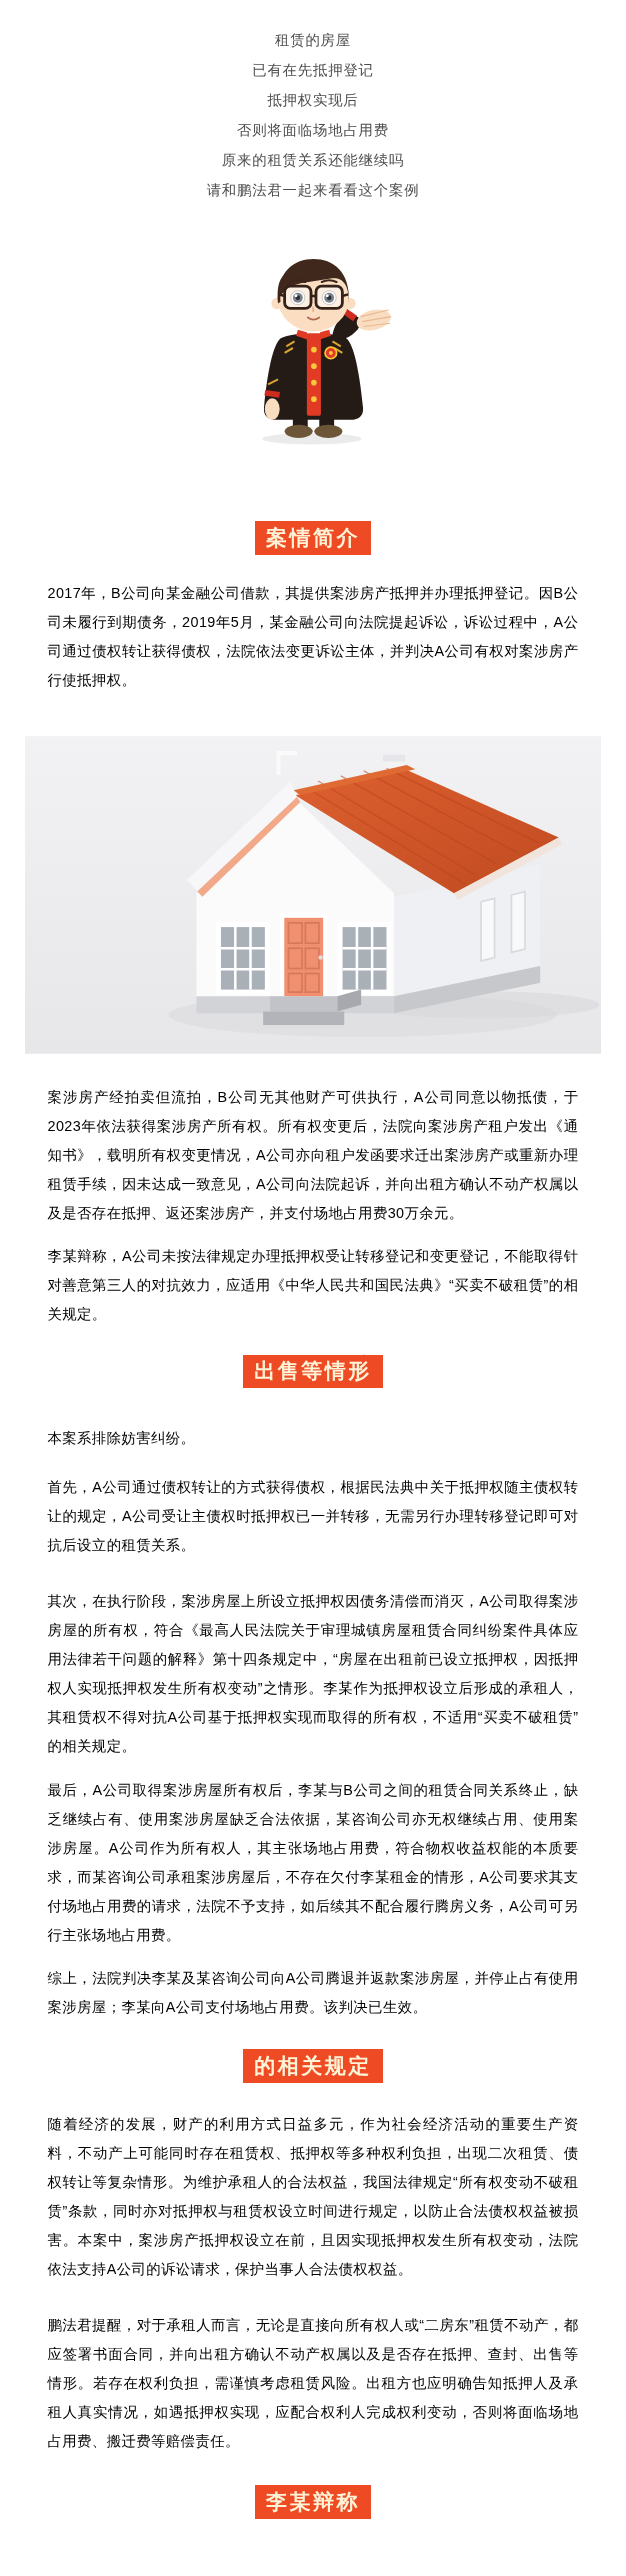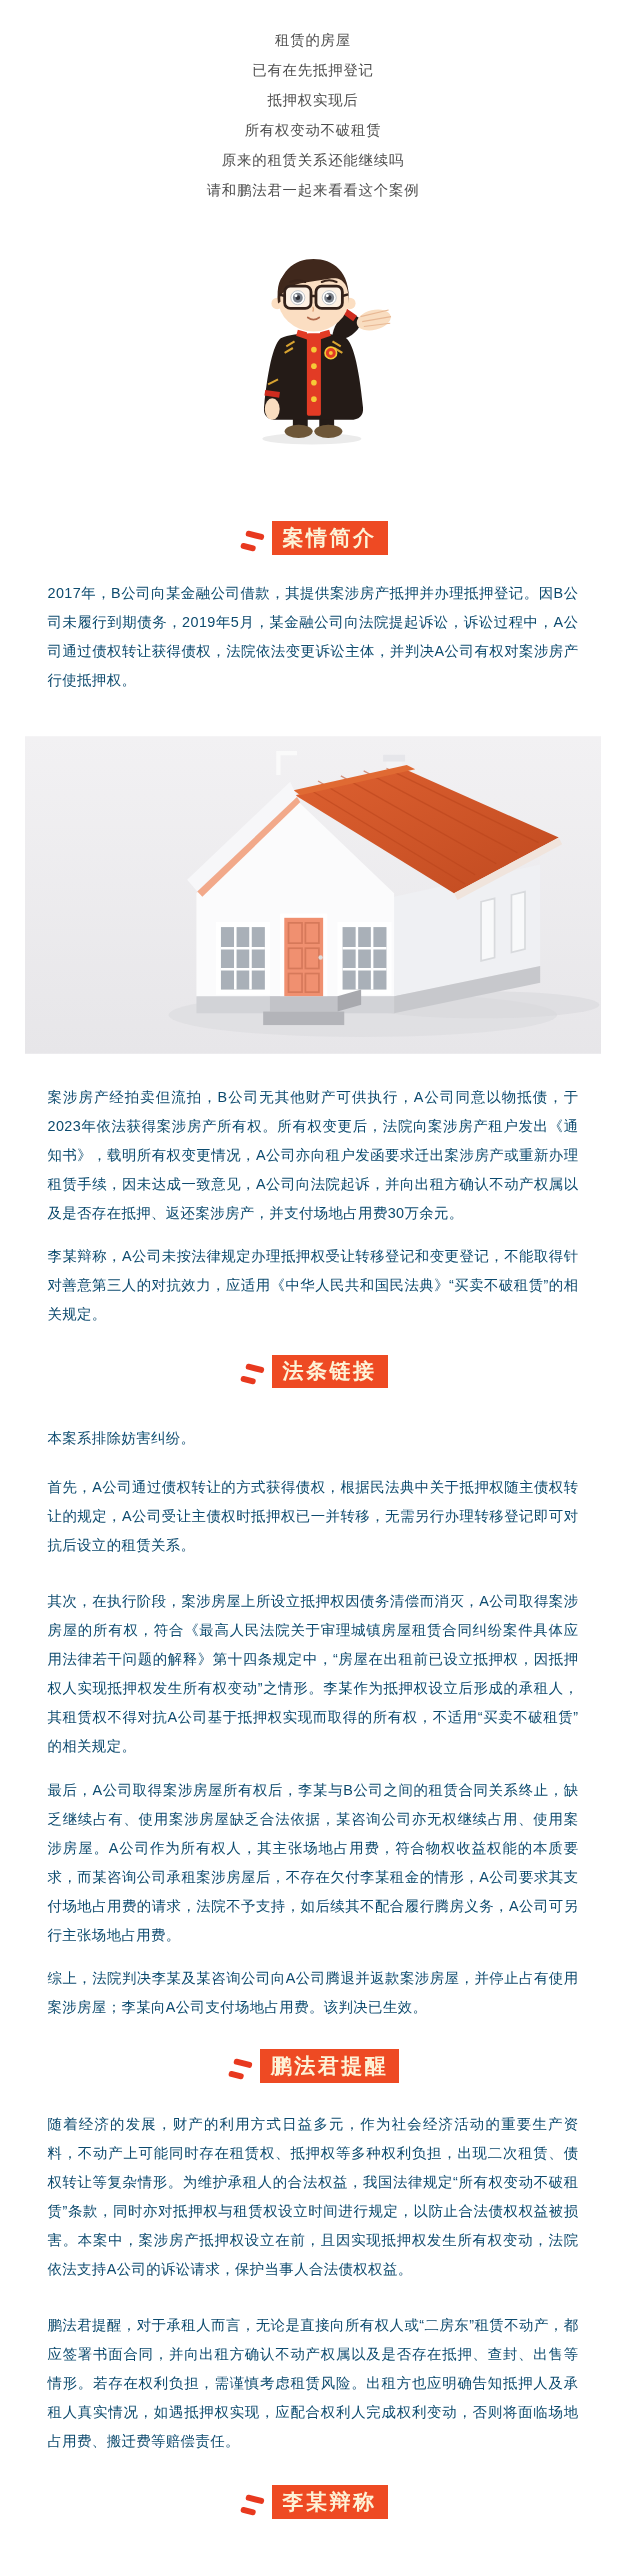--- a/index.html
+++ b/index.html
@@ -12,48 +12,48 @@
   .intro{padding-top:25px;text-align:center;}
   .intro p{
     margin:0;font-size:14.4px;line-height:30px;color:#4d4d4d;
     letter-spacing:0.8px;
   }
   
   .mascot{width:177px;height:198px;margin:44px auto 0;display:block;}
   
   .section-header{
     display:flex;align-items:flex-end;justify-content:center;
-    width:max-content;margin:0 auto;height:34px;
+    width:max-content;margin:0 auto;height:34px;flex-direction:column;
   }
   .section-header .marker{width:27px;height:29px;margin-right:6px;margin-bottom:-1.7px;}
   .section-header .box{
     background:#ee4a23;color:#fdf3d7;font-size:21px;font-weight:700;
     letter-spacing:2.5px;line-height:27px;padding:2.5px 11px 4.2px;white-space:nowrap;
   }
   
   .para{
-    margin:27px 25px 0;font-size:14.4px;line-height:29px;color:#0c4a6e;
+    margin:27px 25px 0;font-size:14.4px;line-height:29px;color:#000000;
     text-align:justify;letter-spacing:0.4px;
   }
   .photo{
     display:block;width:576px;height:318px;margin:41px auto 0;
   }
   .mt17{margin-top:14.4px}.mt24{margin-top:20px}.mt28{margin-top:24px}
   .mt30{margin-top:25px}.mt32{margin-top:27px}.mt34{margin-top:29px}.mt42{margin-top:35px}.mt43{margin-top:36px}.mt88{margin-top:74px}
 </style>
 </head>
 <body>
 
 <div class="page">
 
   <div class="intro">
     <p>租赁的房屋</p>
     <p>已有在先抵押登记</p>
     <p>抵押权实现后</p>
-    <p>所有权变动不破租赁</p>
+    <p>否则将面临场地占用费</p>
     <p>原来的租赁关系还能继续吗</p>
     <p>请和鹏法君一起来看看这个案例</p>
   </div>
 
   <svg class="mascot" viewBox="0 0 210 240">
     <ellipse cx="103" cy="230" rx="60" ry="7" fill="#ebebeb"></ellipse>
     <rect x="80" y="198" width="18" height="20" fill="#241b17"></rect>
     <rect x="112" y="198" width="18" height="20" fill="#241b17"></rect>
     <ellipse cx="87" cy="221" rx="17" ry="8" fill="#6d5638"></ellipse>
     <ellipse cx="123" cy="221" rx="17" ry="8" fill="#6d5638"></ellipse>
@@ -176,35 +176,35 @@
   </svg>
 
   <p class="para mt34">案涉房产经拍卖但流拍，B公司无其他财产可供执行，A公司同意以物抵债，于2023年依法获得案涉房产所有权。所有权变更后，法院向案涉房产租户发出《通知书》，载明所有权变更情况，A公司亦向租户发函要求迁出案涉房产或重新办理租赁手续，因未达成一致意见，A公司向法院起诉，并向出租方确认不动产权属以及是否存在抵押、返还案涉房产，并支付场地占用费30万余元。</p>
   <p class="para mt17">李某辩称，A公司未按法律规定办理抵押权受让转移登记和变更登记，不能取得针对善意第三人的对抗效力，应适用《中华人民共和国民法典》“买卖不破租赁”的相关规定。</p>
 
   <div class="section-header mt30">
     <svg class="marker" viewBox="0 0 32 34">
       <rect x="8" y="5" width="22" height="7" rx="3" fill="#e8391f" transform="rotate(14 19 8)"></rect>
       <rect x="2" y="19" width="18" height="7" rx="3" fill="#e8391f" transform="rotate(14 11 22)"></rect>
     </svg>
-    <div class="box">法条链接</div>
+    <div class="box">出售等情形</div>
   </div>
 
   <p class="para mt43">本案系排除妨害纠纷。</p>
   <p class="para mt24">首先，A公司通过债权转让的方式获得债权，根据民法典中关于抵押权随主债权转让的规定，A公司受让主债权时抵押权已一并转移，无需另行办理转移登记即可对抗后设立的租赁关系。</p>
   <p class="para mt32">其次，在执行阶段，案涉房屋上所设立抵押权因债务清偿而消灭，A公司取得案涉房屋的所有权，符合《最高人民法院关于审理城镇房屋租赁合同纠纷案件具体应用法律若干问题的解释》第十四条规定中，“房屋在出租前已设立抵押权，因抵押权人实现抵押权发生所有权变动”之情形。李某作为抵押权设立后形成的承租人，其租赁权不得对抗A公司基于抵押权实现而取得的所有权，不适用“买卖不破租赁”的相关规定。</p>
   <p class="para mt17">最后，A公司取得案涉房屋所有权后，李某与B公司之间的租赁合同关系终止，缺乏继续占有、使用案涉房屋缺乏合法依据，某咨询公司亦无权继续占用、使用案涉房屋。A公司作为所有权人，其主张场地占用费，符合物权收益权能的本质要求，而某咨询公司承租案涉房屋后，不存在欠付李某租金的情形，A公司要求其支付场地占用费的请求，法院不予支持，如后续其不配合履行腾房义务，A公司可另行主张场地占用费。</p>
   <p class="para mt17">综上，法院判决李某及某咨询公司向A公司腾退并返款案涉房屋，并停止占有使用案涉房屋；李某向A公司支付场地占用费。该判决已生效。</p>
 
   <div class="section-header mt32">
     <svg class="marker" viewBox="0 0 32 34">
       <rect x="8" y="5" width="22" height="7" rx="3" fill="#e8391f" transform="rotate(14 19 8)"></rect>
       <rect x="2" y="19" width="18" height="7" rx="3" fill="#e8391f" transform="rotate(14 11 22)"></rect>
     </svg>
-    <div class="box">鹏法君提醒</div>
+    <div class="box">的相关规定</div>
   </div>
 
   <p class="para mt32">随着经济的发展，财产的利用方式日益多元，作为社会经济活动的重要生产资料，不动产上可能同时存在租赁权、抵押权等多种权利负担，出现二次租赁、债权转让等复杂情形。为维护承租人的合法权益，我国法律规定“所有权变动不破租赁”条款，同时亦对抵押权与租赁权设立时间进行规定，以防止合法债权权益被损害。本案中，案涉房产抵押权设立在前，且因实现抵押权发生所有权变动，法院依法支持A公司的诉讼请求，保护当事人合法债权权益。</p>
   <p class="para mt32">鹏法君提醒，对于承租人而言，无论是直接向所有权人或“二房东”租赁不动产，都应签署书面合同，并向出租方确认不动产权属以及是否存在抵押、查封、出售等情形。若存在权利负担，需谨慎考虑租赁风险。出租方也应明确告知抵押人及承租人真实情况，如遇抵押权实现，应配合权利人完成权利变动，否则将面临场地占用费、搬迁费等赔偿责任。</p>
 
   <div class="section-header mt34">
     <svg class="marker" viewBox="0 0 32 34">
       <rect x="8" y="5" width="22" height="7" rx="3" fill="#e8391f" transform="rotate(14 19 8)"></rect>
       <rect x="2" y="19" width="18" height="7" rx="3" fill="#e8391f" transform="rotate(14 11 22)"></rect>
     </svg>

